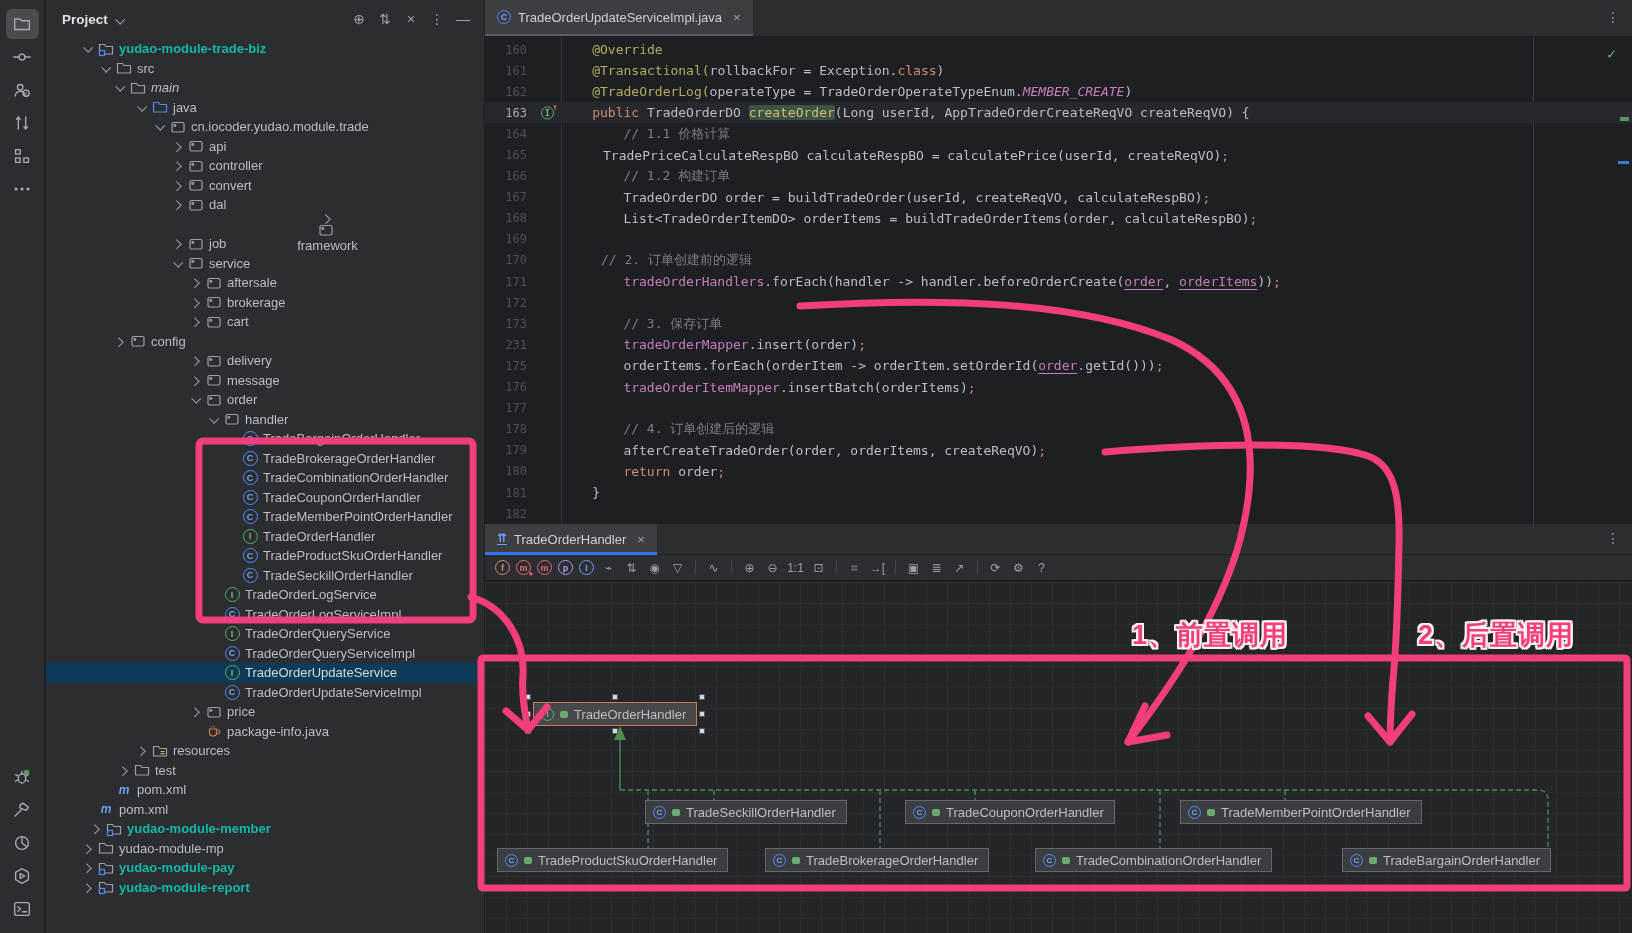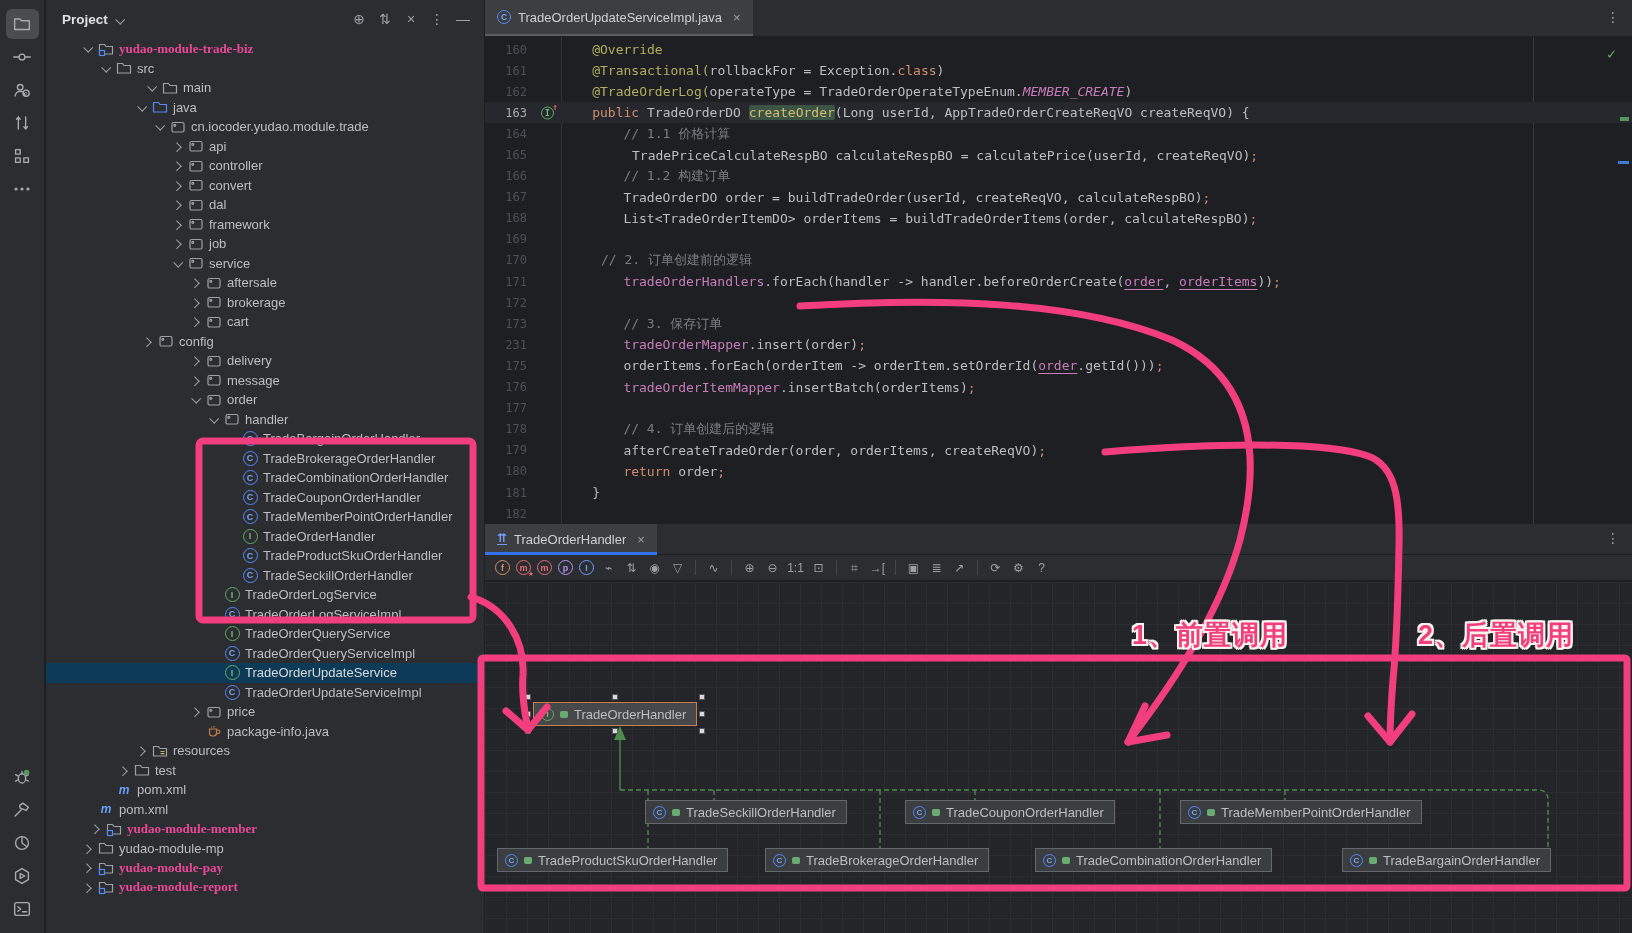--- a/index.html
+++ b/index.html
@@ -21,21 +21,21 @@
   .hic{width:22px;height:22px;color:#9da0a8;font-size:14px;display:flex;align-items:center;justify-content:center;border-radius:4px;}
   .tree{position:absolute;top:39px;left:0;right:0;bottom:0;overflow:hidden;font-size:13px;}
   .trow{height:19.5px;display:flex;align-items:center;white-space:nowrap;}
   .trow.sel{background:#0d3a56;}
   .chev{width:18px;flex:none;display:flex;justify-content:center;align-items:center;}
   .ar{display:inline-block;width:6px;height:6px;border-right:1.5px solid #9da0a8;border-bottom:1.5px solid #9da0a8;}
   .ar.o{transform:rotate(45deg) translateY(-1px);}
   .ar.c{transform:rotate(-45deg) translateX(-1px);}
   .ticon{width:20px;flex:none;display:flex;justify-content:center;align-items:center;}
   .tlabel{margin-left:3px;color:#bcbec4;}
-  .trow.b .tlabel{font-weight:700;color:#ec4899;font-family:Liberation Serif, serif;}
+  .trow.b .tlabel{font-weight:700;color:#14b8a6;}
   .trow.sel .tlabel{color:#d8dade;}
   .ring{width:15px;height:15px;border-radius:50%;display:flex;align-items:center;justify-content:center;
     font-size:9px;font-weight:700;box-sizing:border-box;}
   .ring.cls{border:1.3px solid #548af7;color:#77a6f9;}
   .ring.ifc{border:1.3px solid #5fad65;color:#73bd79;}
   .mvn{font-style:italic;font-weight:700;color:#6c9ef8;font-size:12px;}
   
   .epane{position:absolute;left:485px;top:0;right:0;height:524px;z-index:3;}
   .etabs{height:37px;background:#2b2d30;display:flex;align-items:stretch;position:relative;border-bottom:1px solid #1e1f22;box-sizing:border-box;}
   .etab{display:flex;align-items:center;gap:7px;padding:0 12px;background:#3c3e41;color:#ced0d6;font-size:13px;
@@ -203,21 +203,21 @@
         <span class="chev">
           <span class="ar o"></span>
         </span>
         <span class="ticon">
           <svg width="16" height="16" viewBox="0 0 16 16" fill="none" stroke="#9da0a8" stroke-width="1.2">
             <path d="M1.5 3.5h5L8 5.5h6.5v7.5H1.5z"></path>
           </svg>
         </span>
         <span class="tlabel">src</span>
       </div>
-      <div class="trow" style="padding-left: 96px;">
+      <div class="trow" style="padding-left: 64px; font-style: italic;">
         <span class="chev">
           <span class="ar o"></span>
         </span>
         <span class="ticon">
           <svg width="16" height="16" viewBox="0 0 16 16" fill="none" stroke="#9da0a8" stroke-width="1.2">
             <path d="M1.5 3.5h5L8 5.5h6.5v7.5H1.5z"></path>
           </svg>
         </span>
         <span class="tlabel">main</span>
       </div>
@@ -285,46 +285,46 @@
           <span class="ar c"></span>
         </span>
         <span class="ticon">
           <svg width="16" height="16" viewBox="0 0 16 16" fill="none" stroke="#9da0a8" stroke-width="1.2">
             <rect x="2" y="3.5" width="12" height="9.5" rx="1.5"></rect>
             <circle cx="4.8" cy="6.3" r="1"></circle>
           </svg>
         </span>
         <span class="tlabel">dal</span>
       </div>
+      <div class="trow" style="padding-left: 122px; flex-direction: column;">
+        <span class="chev">
+          <span class="ar c"></span>
+        </span>
+        <span class="ticon">
+          <svg width="16" height="16" viewBox="0 0 16 16" fill="none" stroke="#9da0a8" stroke-width="1.2">
+            <rect x="2" y="3.5" width="12" height="9.5" rx="1.5"></rect>
+            <circle cx="4.8" cy="6.3" r="1"></circle>
+          </svg>
+        </span>
+        <span class="tlabel">framework</span>
+      </div>
       <div class="trow" style="padding-left: 122px;">
         <span class="chev">
           <span class="ar c"></span>
         </span>
         <span class="ticon">
           <svg width="16" height="16" viewBox="0 0 16 16" fill="none" stroke="#9da0a8" stroke-width="1.2">
             <rect x="2" y="3.5" width="12" height="9.5" rx="1.5"></rect>
             <circle cx="4.8" cy="6.3" r="1"></circle>
           </svg>
         </span>
-        <span class="tlabel">framework</span>
+        <span class="tlabel">job</span>
       </div>
       <div class="trow" style="padding-left: 122px;">
         <span class="chev">
-          <span class="ar c"></span>
-        </span>
-        <span class="ticon">
-          <svg width="16" height="16" viewBox="0 0 16 16" fill="none" stroke="#9da0a8" stroke-width="1.2">
-            <rect x="2" y="3.5" width="12" height="9.5" rx="1.5"></rect>
-            <circle cx="4.8" cy="6.3" r="1"></circle>
-          </svg>
-        </span>
-        <span class="tlabel">job</span>
-      </div>
-      <div class="trow" style="padding-left: 122px;">
-        <span class="chev">
           <span class="ar o"></span>
         </span>
         <span class="ticon">
           <svg width="16" height="16" viewBox="0 0 16 16" fill="none" stroke="#9da0a8" stroke-width="1.2">
             <rect x="2" y="3.5" width="12" height="9.5" rx="1.5"></rect>
             <circle cx="4.8" cy="6.3" r="1"></circle>
           </svg>
         </span>
         <span class="tlabel">service</span>
       </div>
@@ -357,21 +357,21 @@
           <span class="ar c"></span>
         </span>
         <span class="ticon">
           <svg width="16" height="16" viewBox="0 0 16 16" fill="none" stroke="#9da0a8" stroke-width="1.2">
             <rect x="2" y="3.5" width="12" height="9.5" rx="1.5"></rect>
             <circle cx="4.8" cy="6.3" r="1"></circle>
           </svg>
         </span>
         <span class="tlabel">cart</span>
       </div>
-      <div class="trow" style="padding-left: 92px;">
+      <div class="trow" style="padding-left: 64px;">
         <span class="chev">
           <span class="ar c"></span>
         </span>
         <span class="ticon">
           <svg width="16" height="16" viewBox="0 0 16 16" fill="none" stroke="#9da0a8" stroke-width="1.2">
             <rect x="2" y="3.5" width="12" height="9.5" rx="1.5"></rect>
             <circle cx="4.8" cy="6.3" r="1"></circle>
           </svg>
         </span>
         <span class="tlabel">config</span>
@@ -660,21 +660,21 @@
         <div class="cl cur">
           <span class="gut">163<span class="gi">I<em>↑</em></span></span>
           <span class="ct" style="padding-left: 31.2px;"><span class="t-kw">public </span><span class="t-def">TradeOrderDO </span><span class="t-m">createOrder</span><span class="t-def">(Long userId, AppTradeOrderCreateReqVO createReqVO) {</span></span>
         </div>
         <div class="cl">
           <span class="gut">164</span>
           <span class="ct" style="padding-left: 62.4px;"><span class="t-c">// 1.1 价格计算</span></span>
         </div>
         <div class="cl">
           <span class="gut">165</span>
-          <span class="ct" style="padding-left: 71px;"><span class="t-def">TradePriceCalculateRespBO calculateRespBO = calculatePrice(userId, createReqVO)</span><span class="t-s">;</span></span>
+          <span class="ct" style="padding-left: 42px;"><span class="t-def">TradePriceCalculateRespBO calculateRespBO = calculatePrice(userId, createReqVO)</span><span class="t-s">;</span></span>
         </div>
         <div class="cl">
           <span class="gut">166</span>
           <span class="ct" style="padding-left: 62.4px;"><span class="t-c">// 1.2 构建订单</span></span>
         </div>
         <div class="cl">
           <span class="gut">167</span>
           <span class="ct" style="padding-left: 62.4px;"><span class="t-def">TradeOrderDO order = buildTradeOrder(userId, createReqVO, calculateRespBO)</span><span class="t-s">;</span></span>
         </div>
         <div class="cl">

